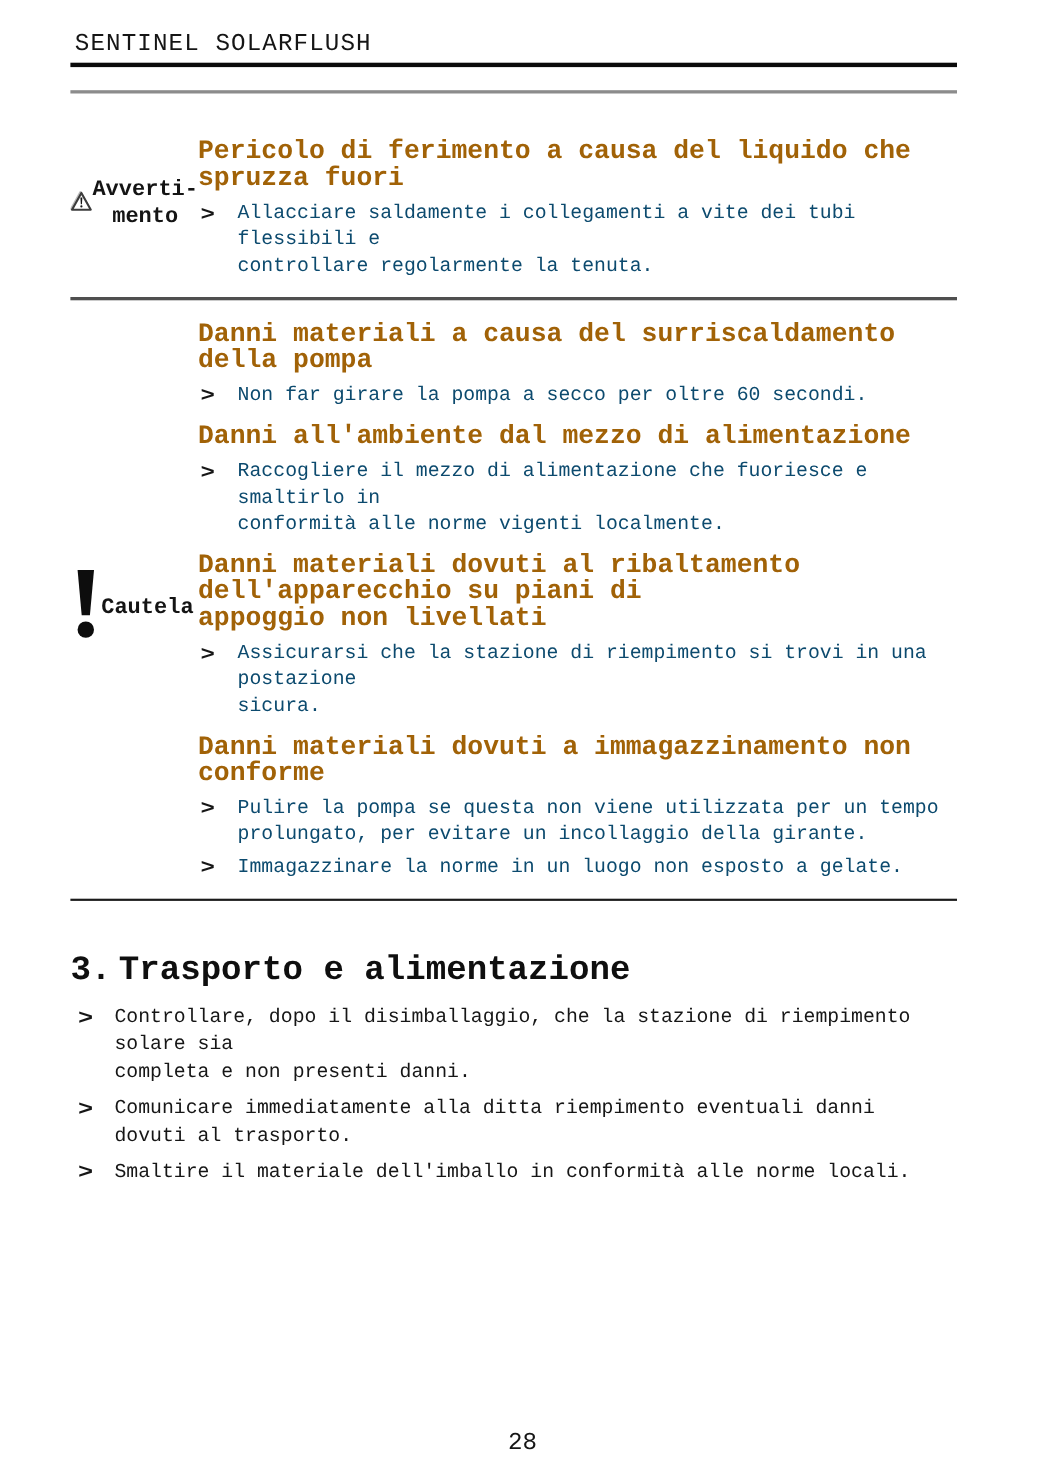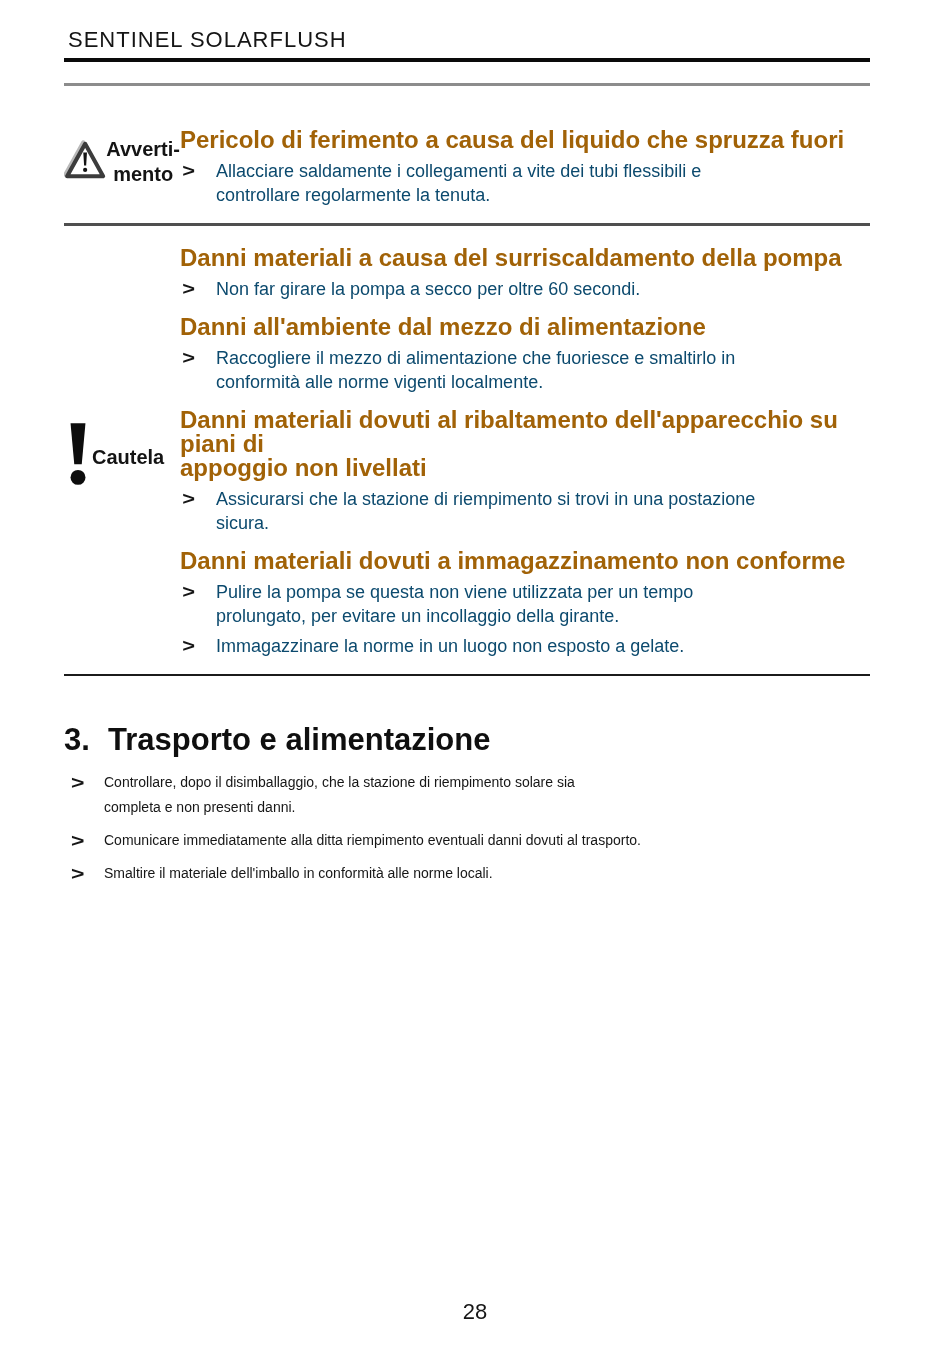--- a/index.html
+++ b/index.html
@@ -2,21 +2,21 @@
 <html><head>
 <meta charset="utf-8">
 <style>
   * { margin: 0; padding: 0; box-sizing: border-box; }
   html, body { background: #ffffff; }
   .page {
     position: relative;
     width: 950px;
     height: 1348px;
     background: #ffffff;
-    font-family: Liberation Sans, sans-serif;
+    font-family: Liberation Mono, monospace;
     color: #111111;
     overflow: hidden;
   }
   .content { padding: 0 80px 0 64px; }
 
   
   .doc-header {
     margin-top: 27px;
     border-bottom: 4px solid #0a0a0a;
     padding-bottom: 5px;
@@ -98,21 +98,21 @@
     width: 40px;
     padding-left: 6px;
     font-size: 20px;
     font-weight: bold;
     line-height: 25px;
     transform: scale(1.15, 0.95);
     transform-origin: left center;
     color: #161616;
   }
   .sb-text {
-    font-size: 14px;
+    font-size: 18px;
     line-height: 25px;
     white-space: pre-line;
     color: #161616;
   }
 
   
   .page-number {
     position: absolute;
     top: 1299px;
     left: 0;

